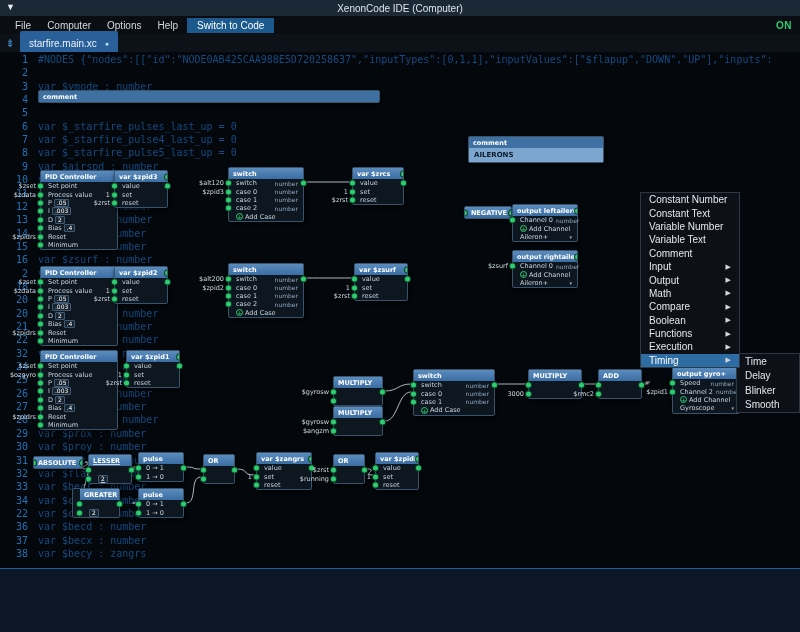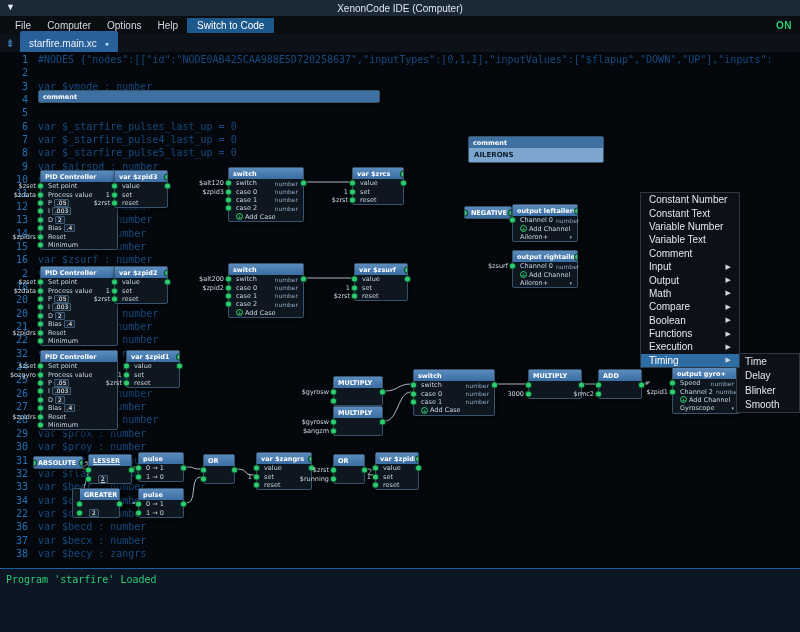--- a/index.html
+++ b/index.html
@@ -747,14 +747,13 @@
         <span class="menu-arrow">▶</span>
       </div>
       <div class="menu-row active">
         <span>Timing</span>
         <span class="menu-arrow">▶</span>
       </div>
     </div>
 </div>
 
 <div class="console">
-  <div class="c-green">Program 'starfire' Loaded</div>
 </div>
 
 </body></html>

